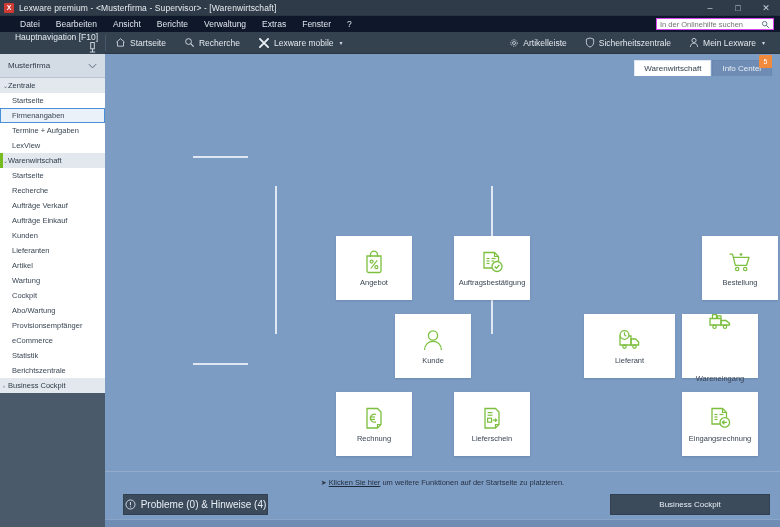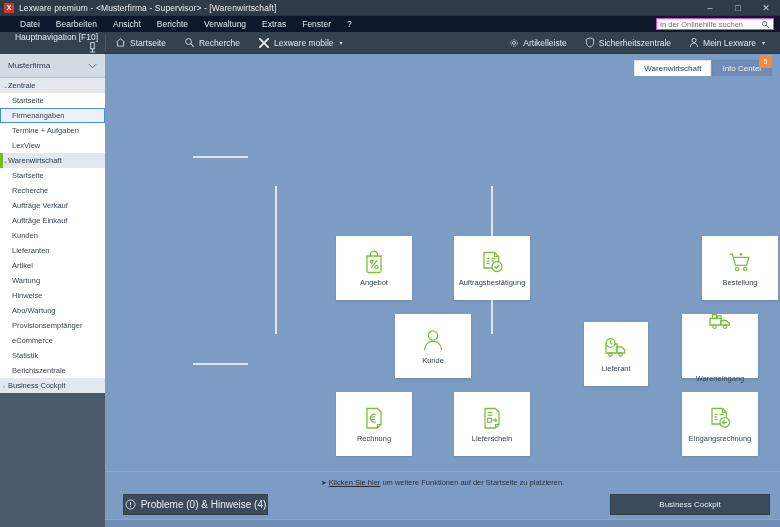--- a/index.html
+++ b/index.html
@@ -380,21 +380,21 @@
           <span>Warenwirtschaft</span>
         </div>
         <div class="nav-item">Startseite</div>
         <div class="nav-item">Recherche</div>
         <div class="nav-item">Aufträge Verkauf</div>
         <div class="nav-item">Aufträge Einkauf</div>
         <div class="nav-item">Kunden</div>
         <div class="nav-item">Lieferanten</div>
         <div class="nav-item">Artikel</div>
         <div class="nav-item">Wartung</div>
-        <div class="nav-item">Hinweise</div>
+        <div class="nav-item">Cockpit</div>
         <div class="nav-item">Abo/Wartung</div>
         <div class="nav-item">Provisionsempfänger</div>
         <div class="nav-item">eCommerce</div>
         <div class="nav-item">Statistik</div>
         <div class="nav-item">Berichtszentrale</div>
 
         <div class="nav-group">
           <span class="gchev">›</span>
           <span>Business Cockpit</span>
         </div>
@@ -473,21 +473,21 @@
         <div class="node" style="left:290px; top:238px; width:76px; height:64px;">
           <div class="ico">
             <svg width="22" height="24" viewBox="0 0 22 24">
               <circle cx="11" cy="7.5" r="4.6" fill="none" stroke="#7cbf3f" stroke-width="1.3"></circle>
               <path d="M2.6 22 C2.6 16.4 6.4 13.4 11 13.4 C15.6 13.4 19.4 16.4 19.4 22" fill="none" stroke="#7cbf3f" stroke-width="1.3"></path>
             </svg>
           </div>
           <div class="lbl">Kunde</div>
         </div>
 
-        <div class="node" style="left:479px; top:238px; width:64px; height:64px;margin-top:8px;">
+        <div class="node" style="left:479px; top:238px; width:91px; height:64px;">
           <div class="ico">
             <svg width="26" height="22" viewBox="0 0 26 22">
               <path d="M3 7 H14 V16 H3 Z" fill="none" stroke="#7cbf3f" stroke-width="1.3"></path>
               <path d="M14 10 H18.6 L21.6 13 V16 H14 Z" fill="none" stroke="#7cbf3f" stroke-width="1.3"></path>
               <circle cx="7.5" cy="17.6" r="1.7" fill="none" stroke="#7cbf3f" stroke-width="1.2"></circle>
               <circle cx="17.5" cy="17.6" r="1.7" fill="none" stroke="#7cbf3f" stroke-width="1.2"></circle>
               <circle cx="7.5" cy="6" r="4.4" fill="#fff" stroke="#7cbf3f" stroke-width="1.3"></circle>
               <path d="M7.5 3.3 V6 L9.4 7.2" fill="none" stroke="#7cbf3f" stroke-width="1.2"></path>
             </svg>
           </div>

